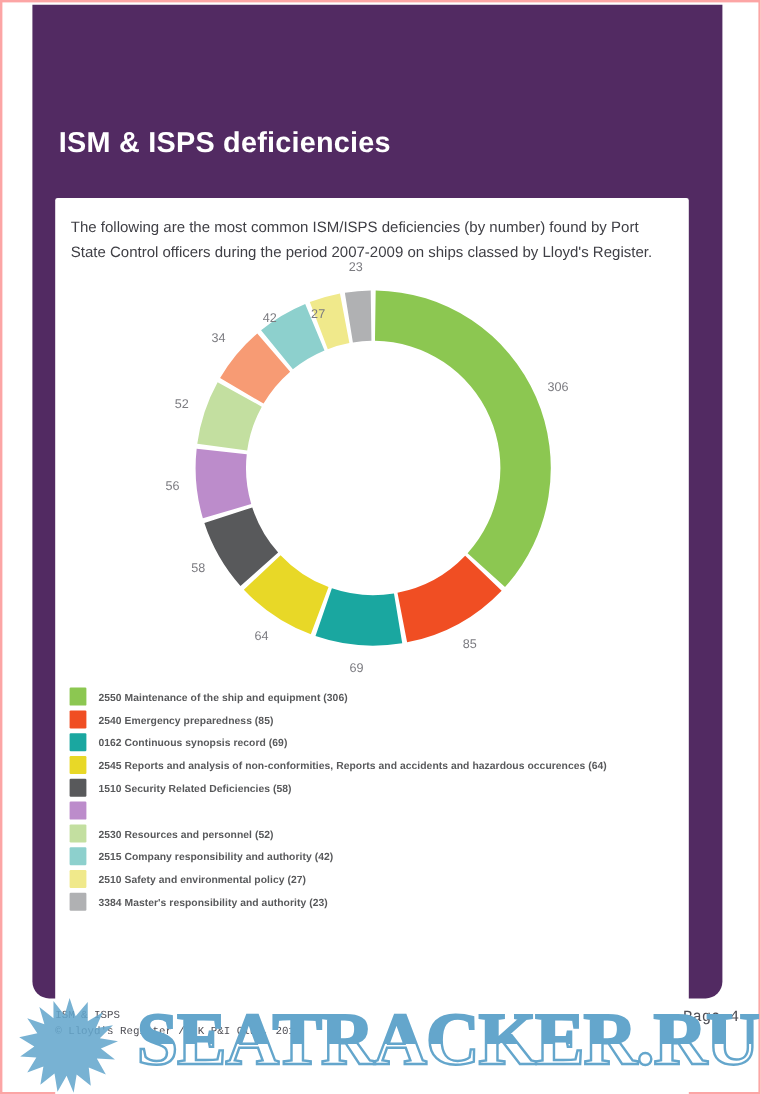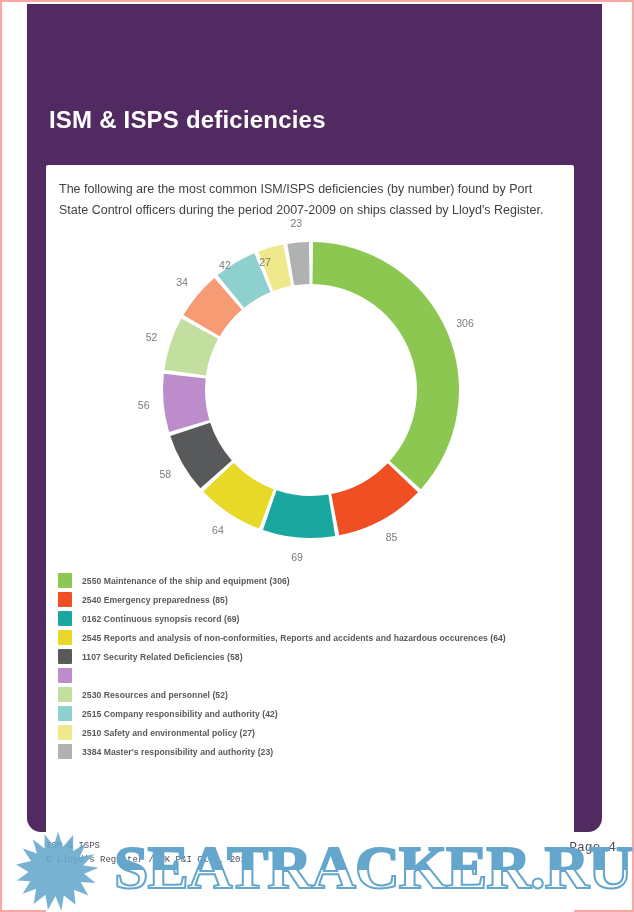--- a/index.html
+++ b/index.html
@@ -142,21 +142,21 @@
           <div class="legend-row">
             <span class="legend-swatch" style="background: rgb(26, 167, 160);"></span>
             <span class="legend-label">0162 Continuous synopsis record (69)</span>
           </div>
           <div class="legend-row">
             <span class="legend-swatch" style="background: rgb(232, 216, 39);"></span>
             <span class="legend-label">2545 Reports and analysis of non-conformities, Reports and accidents and hazardous occurences (64)</span>
           </div>
           <div class="legend-row">
             <span class="legend-swatch" style="background: rgb(88, 89, 91);"></span>
-            <span class="legend-label">1107 Security Related Deficiencies (58)</span>
+            <span class="legend-label">1510 Security Related Deficiencies (58)</span>
           </div>
           <div class="legend-row">
             <span class="legend-swatch" style="background: rgb(188, 140, 203);"></span>
           </div>
           <div class="legend-row">
             <span class="legend-swatch" style="background: rgb(195, 223, 160);"></span>
             <span class="legend-label">2530 Resources and personnel (52)</span>
           </div>
           <div class="legend-row">
             <span class="legend-swatch" style="background: rgb(141, 208, 205);"></span>

